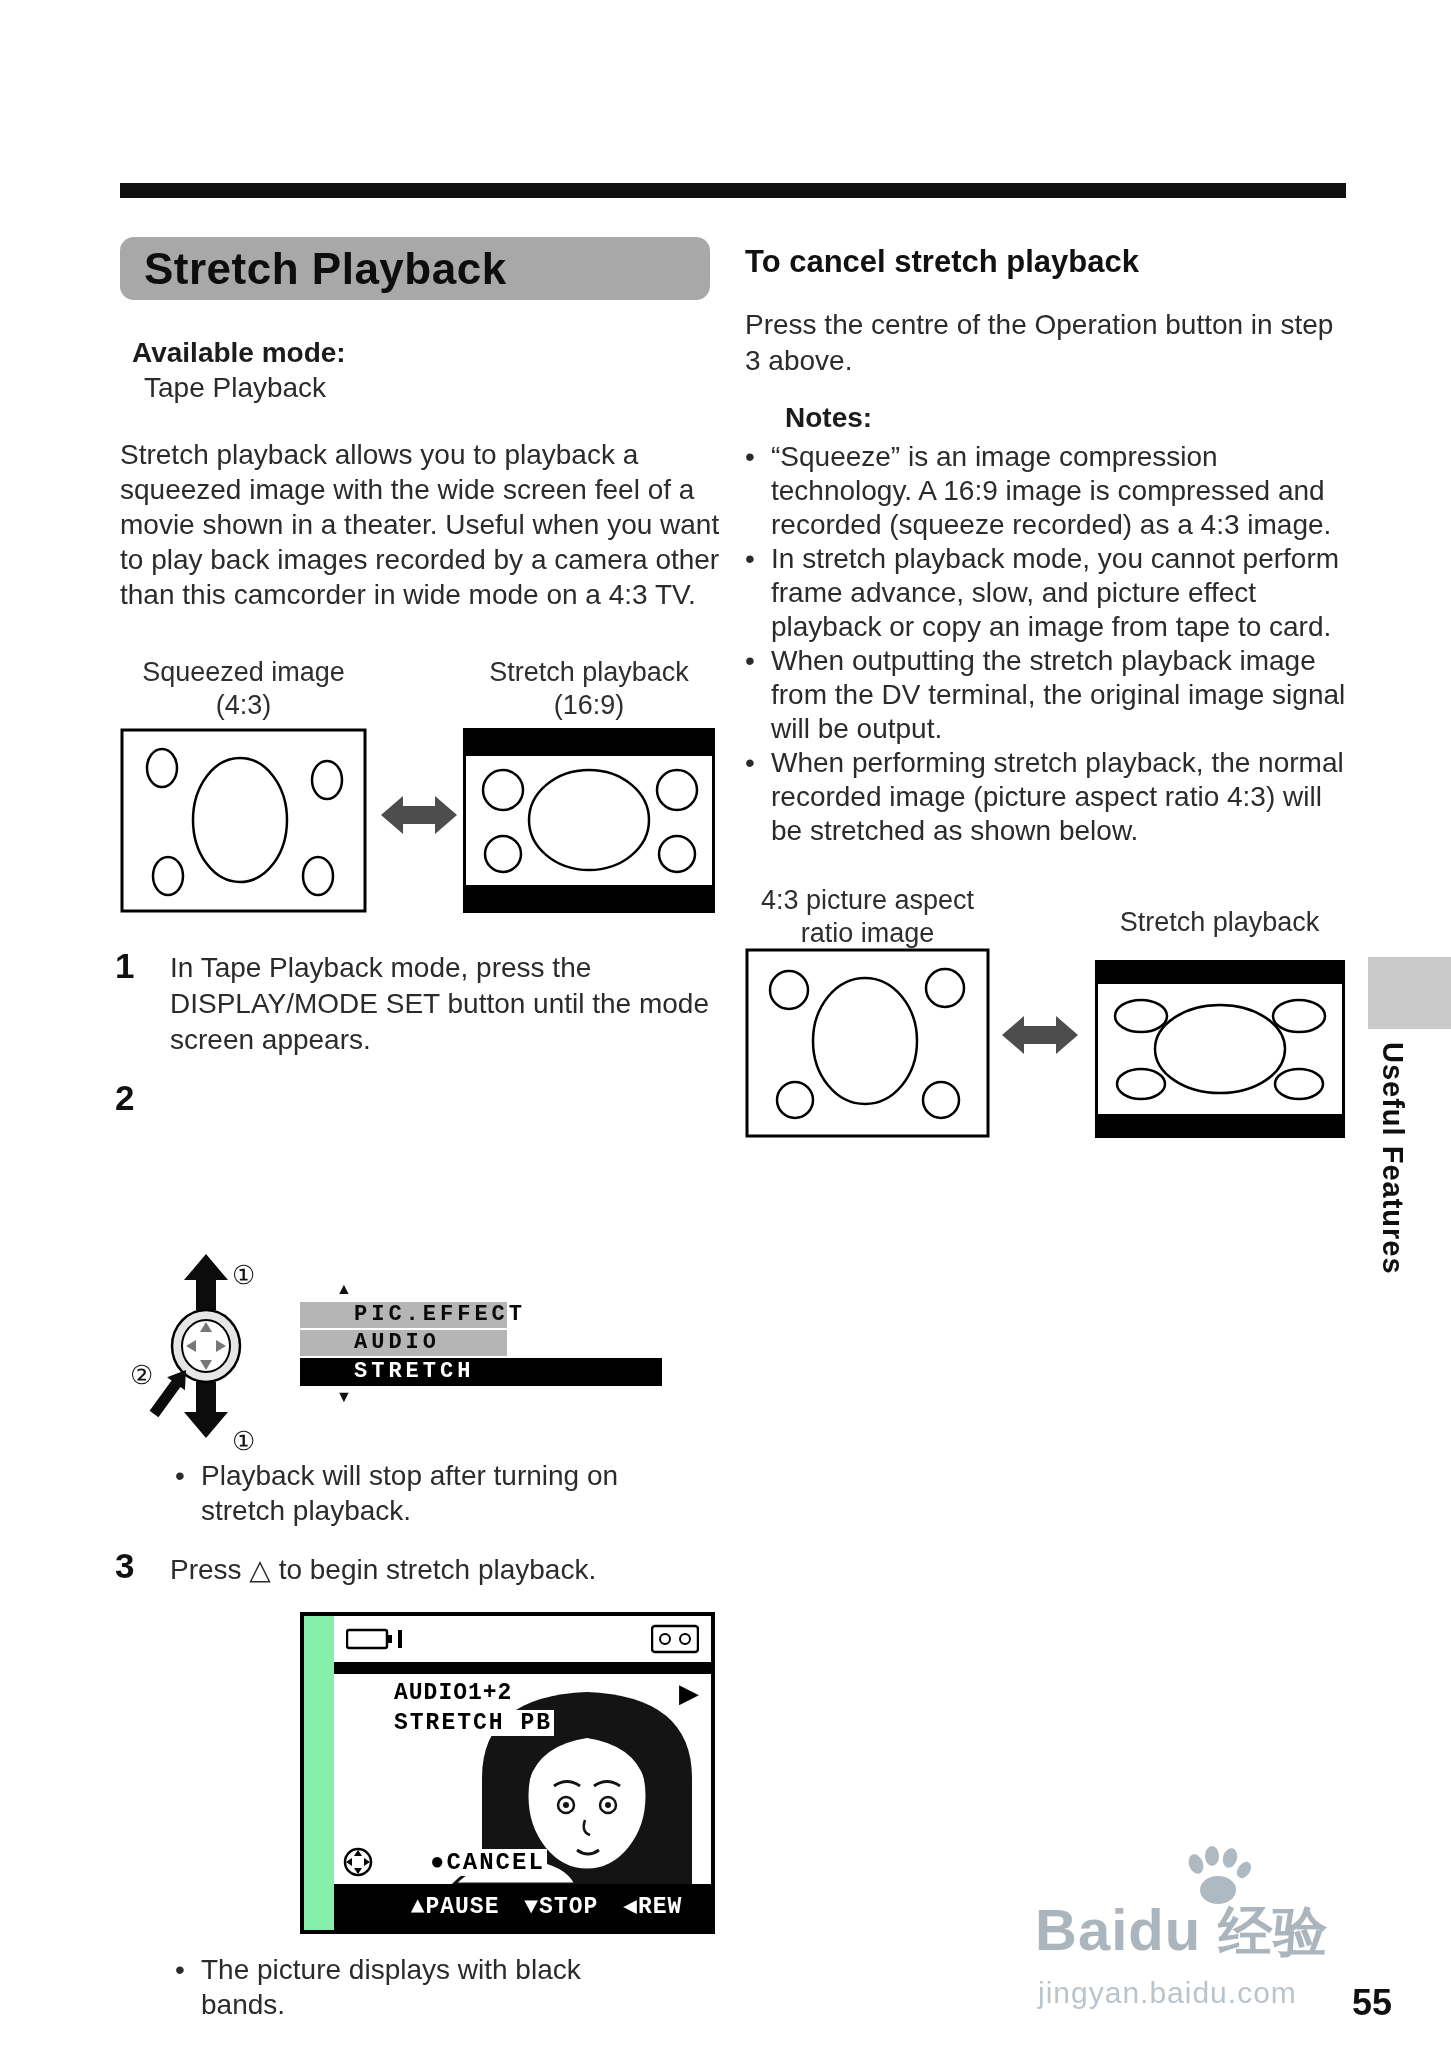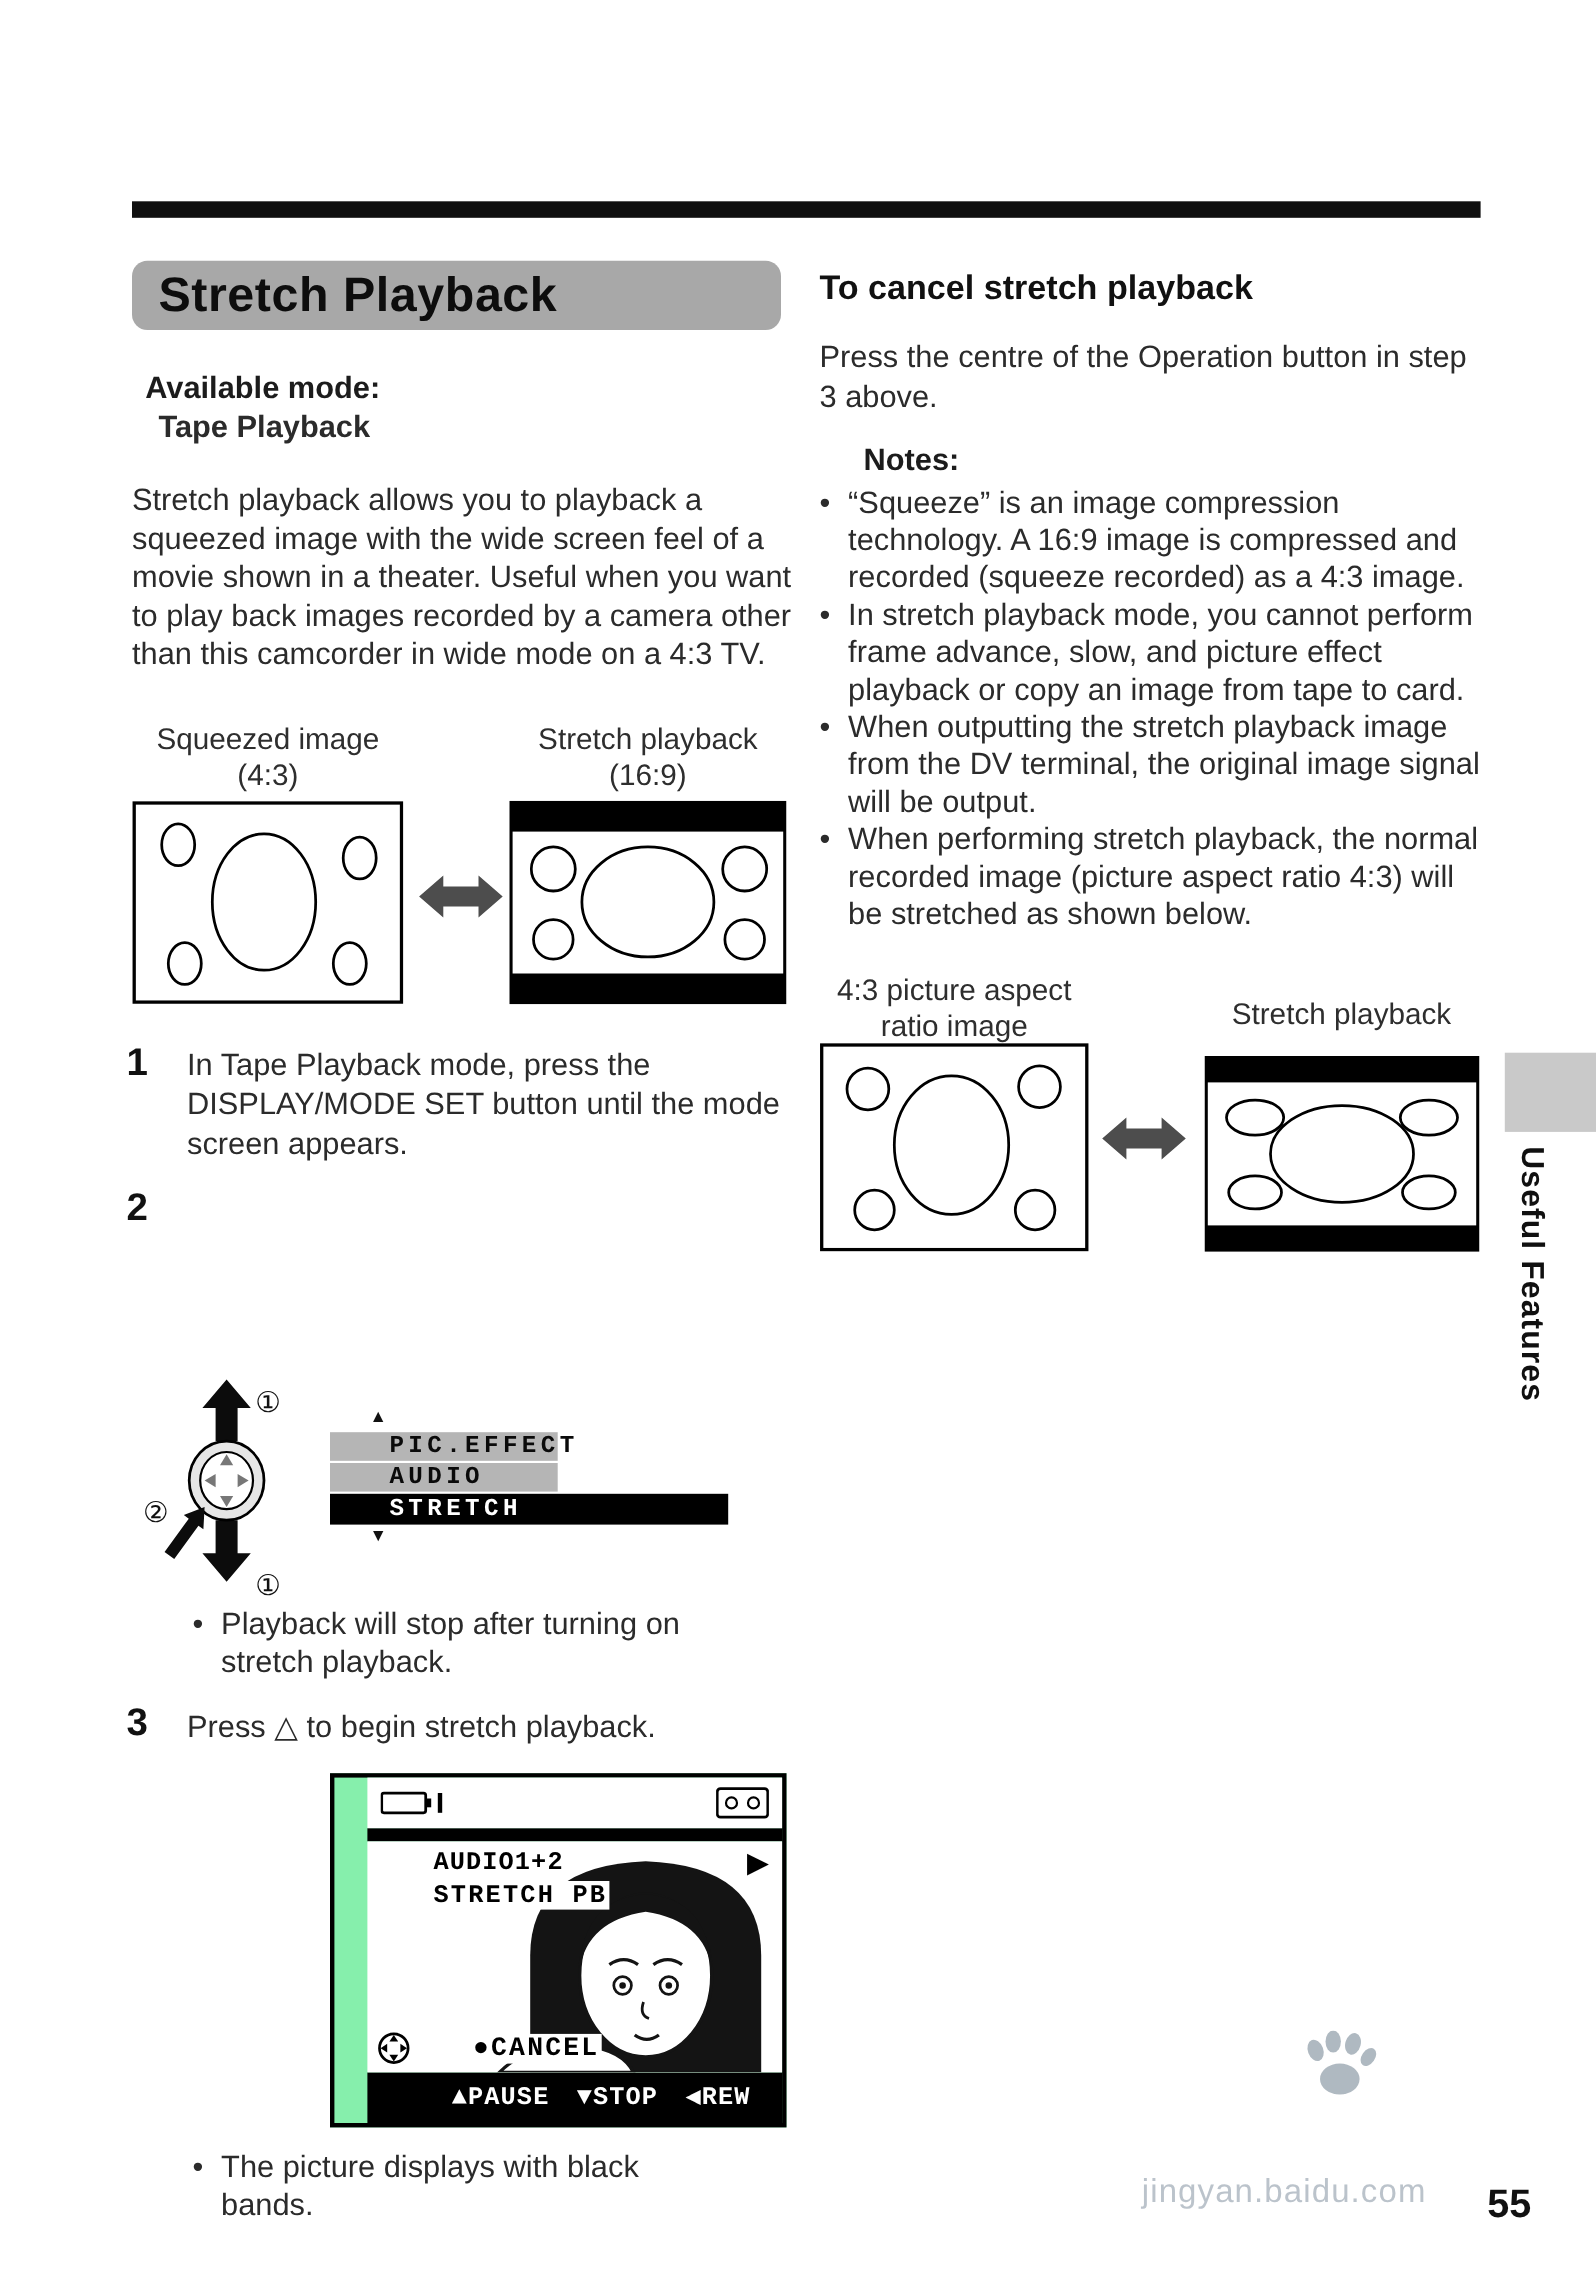--- a/index.html
+++ b/index.html
@@ -9,21 +9,21 @@
 
   
   #top-rule{left:120px;top:183px;width:1226px;height:15px;background:#101010;}
 
   
   #title-box{left:120px;top:237px;width:590px;height:63px;background:#a8a8a8;border-radius:14px;}
   #title-box span{display:block;font-size:44px;font-weight:800;line-height:63px;padding-left:24px;color:#0d0d0d;letter-spacing:0.5px;}
 
   
   #avail-label{left:120px;top:337px;font-size:28px;font-weight:bold;margin-left:12px;}
-  #avail-value{left:144px;top:372px;font-size:28px;color:#2b2b2b;font-weight:bold;}
+  #avail-value{left:144px;top:372px;font-size:28px;color:#2b2b2b;}
   #intro{left:120px;top:437px;width:608px;font-size:28px;line-height:35px;color:#2b2b2b;}
 
   .caption{font-size:27px;color:#2e2e2e;text-align:center;line-height:33px;}
   #fig1-cap-l{left:120px;top:656px;width:247px;}
   #fig1-cap-r{left:463px;top:656px;width:252px;}
 
   #fig1-left{left:120px;top:728px;}
   #fig1-arrow{left:379px;top:792px;}
   #fig1-right{left:463px;top:728px;}
 
@@ -292,16 +292,20 @@
   <div class="abs" id="side-tab"></div>
   <div class="abs" id="side-label">Useful Features</div>
 
   <svg class="abs" id="wm-paw" width="80" height="62" viewBox="0 0 80 62">
     <ellipse cx="18" cy="18" rx="7" ry="10" fill="#9ca8b2" transform="rotate(-20 18 18)"></ellipse>
     <ellipse cx="34" cy="10" rx="7" ry="10" fill="#9ca8b2"></ellipse>
     <ellipse cx="52" cy="12" rx="7" ry="10" fill="#9ca8b2" transform="rotate(15 52 12)"></ellipse>
     <ellipse cx="66" cy="24" rx="6" ry="9" fill="#9ca8b2" transform="rotate(35 66 24)"></ellipse>
     <ellipse cx="40" cy="44" rx="18" ry="14" fill="#9ca8b2"></ellipse>
   </svg>
+  <div class="abs" id="wm-brand">
+    <span>Baidu</span>
+    <span class="cn">经验</span>
+  </div>
   <div class="abs" id="wm-url">jingyan.baidu.com</div>
   <div class="abs" id="page-num">55</div>
 
 </div>
 
 </body></html>

